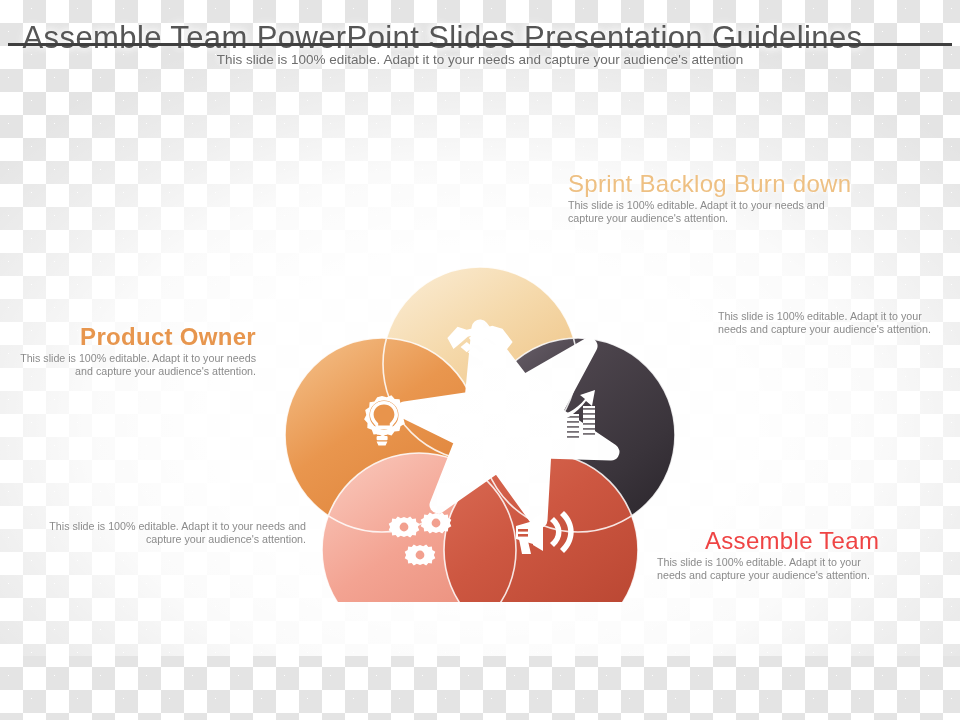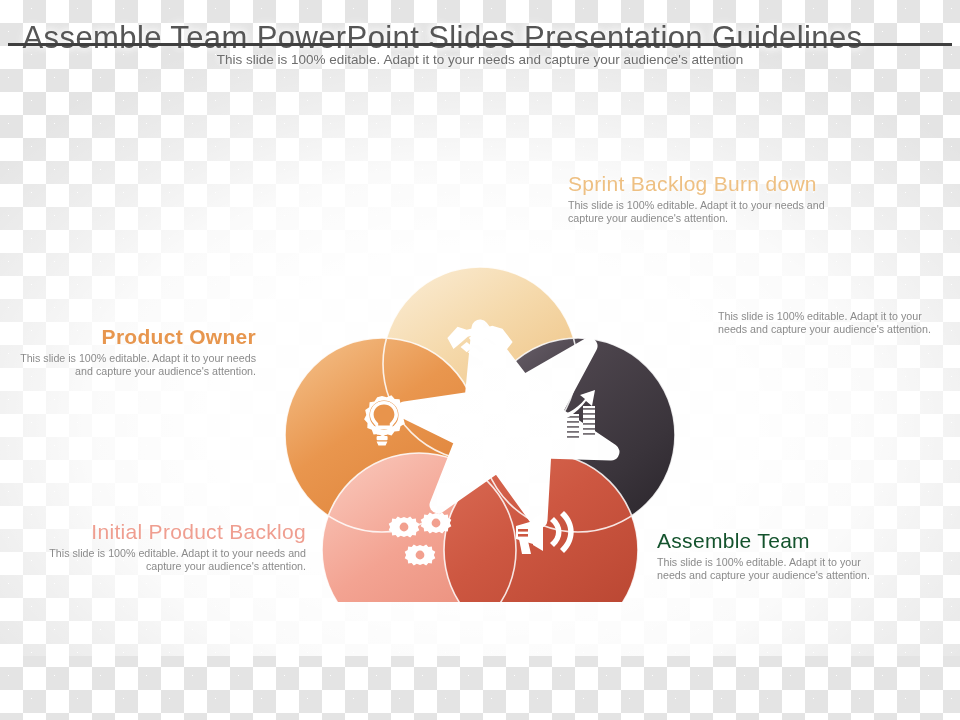--- a/index.html
+++ b/index.html
@@ -94,21 +94,21 @@
     width: 486px;
     height: 470px;
     overflow: visible;
   }
 
   
   .label-block {
     position: absolute;
   }
   .label-title {
-    font-size: 21px;
+    font-size: 24px;
     line-height: 24px;
     letter-spacing: 0.3px;
     margin: 0 0 3px 0;
     font-weight: normal;
     white-space: nowrap;
     text-shadow: 0 0 5px #fff, 0 0 9px #fff;
   }
   .label-body {
     font-size: 10.7px;
     line-height: 13.4px;
@@ -117,21 +117,21 @@
     text-shadow: 0 0 4px #fff, 0 0 7px #fff;
   }
 
   #label-sprint        { left: 568px; top: 172px; width: 260px; text-align: left; }
   #label-sprint .label-title { color: #eec083; }
 
   #label-release       { left: 718px; top: 310px; width: 232px; text-align: left; }
   #label-release .label-title { color: #4b4b4b; }
 
   #label-assemble      { left: 657px; top: 529px; width: 228px; text-align: left; }
-  #label-assemble .label-title { color: #14532d; }
+  #label-assemble .label-title { color: #ef4444; margin-left: 48px; }
 
   #label-backlog       { left: 26px; top: 520px; width: 280px; text-align: right; }
   #label-backlog .label-title { color: #ef9e90; }
 
   #label-owner         { left: 18px; top: 325px; width: 238px; text-align: right; }
   #label-owner .label-title { color: #e7964e; font-weight: bold; }
 </style>
 </head>
 <body>
 
@@ -341,21 +341,20 @@
   <div class="label-block" id="label-release">
     <p class="label-body">This slide is 100% editable. Adapt it to your needs and capture your audience's attention.</p>
   </div>
 
   <div class="label-block" id="label-assemble">
     <p class="label-title">Assemble Team</p>
     <p class="label-body">This slide is 100% editable. Adapt it to your needs and capture your audience's attention.</p>
   </div>
 
   <div class="label-block" id="label-backlog">
-    <p class="label-title">Initial Product Backlog</p>
     <p class="label-body">This slide is 100% editable. Adapt it to your needs and capture your audience's attention.</p>
   </div>
 
   <div class="label-block" id="label-owner">
     <p class="label-title">Product Owner</p>
     <p class="label-body">This slide is 100% editable. Adapt it to your needs and capture your audience's attention.</p>
   </div>
 
 </div>
 

